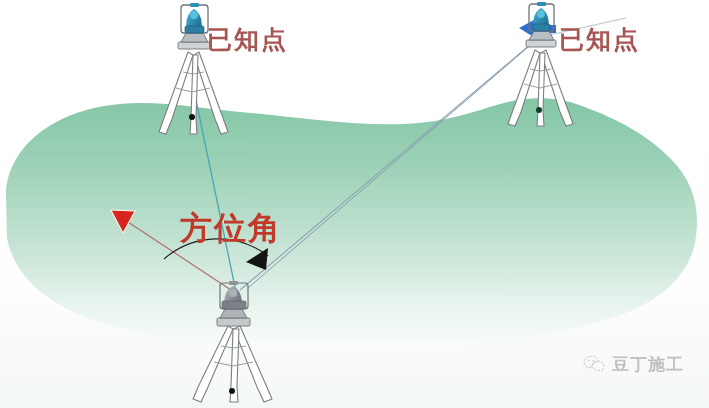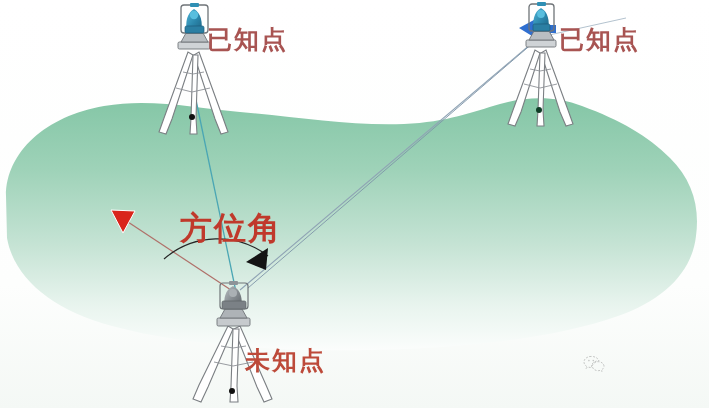--- a/index.html
+++ b/index.html
@@ -221,24 +221,24 @@
     </g>
 
   </svg>
 
   <div class="cn-label" id="label-known-left">已知点</div>
 
   <div class="cn-label" id="label-known-right">已知点</div>
 
   <div class="cn-label" id="label-azimuth">方位角</div>
 
-  <div class="cn-label" id="label-unknown">未知点</div>
 
   <div id="watermark">
     <svg width="22" height="19" viewBox="0 0 22 19">
       <path d="M8.2 1.4C4.2 1.4 1 3.9 1 7c0 1.7 1 3.3 2.6 4.3l-.7 2 2.3-1.2c.9.3 1.9.4 2.9.4h.6c-.1-.4-.2-.8-.2-1.2 0-3 3-5.4 6.7-5.4.3 0 .6 0 .8.1C15.3 3.3 12.1 1.4 8.2 1.4z" fill="none" stroke="#7b7b7b" stroke-width="1" stroke-dasharray="2 1.4"></path>
       <path d="M21 11.2c0-2.5-2.6-4.5-5.8-4.5s-5.8 2-5.8 4.5c0 2.5 2.6 4.5 5.8 4.5.7 0 1.4-.1 2-.3l1.9 1-.5-1.6c1.5-.8 2.4-2.1 2.4-3.6z" fill="none" stroke="#7b7b7b" stroke-width="1" stroke-dasharray="2 1.4"></path>
       <circle cx="5.9" cy="5.6" r="0.8" fill="#7b7b7b"></circle>
       <circle cx="10.3" cy="5.6" r="0.8" fill="#7b7b7b"></circle>
     </svg>
+    <span class="wm-text">豆丁施工</span>
   </div>
 
 </div>
 
 </body></html>

